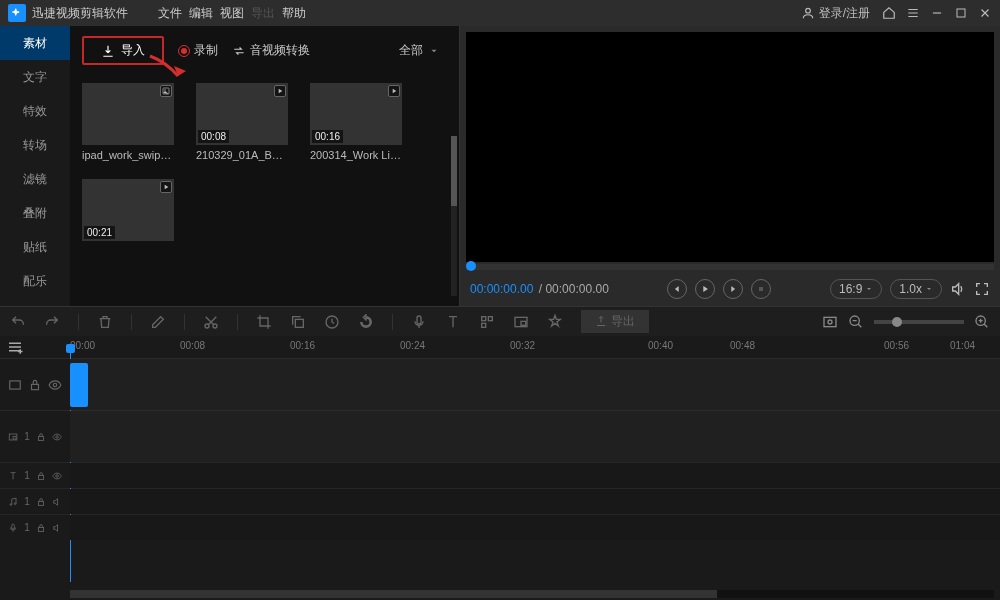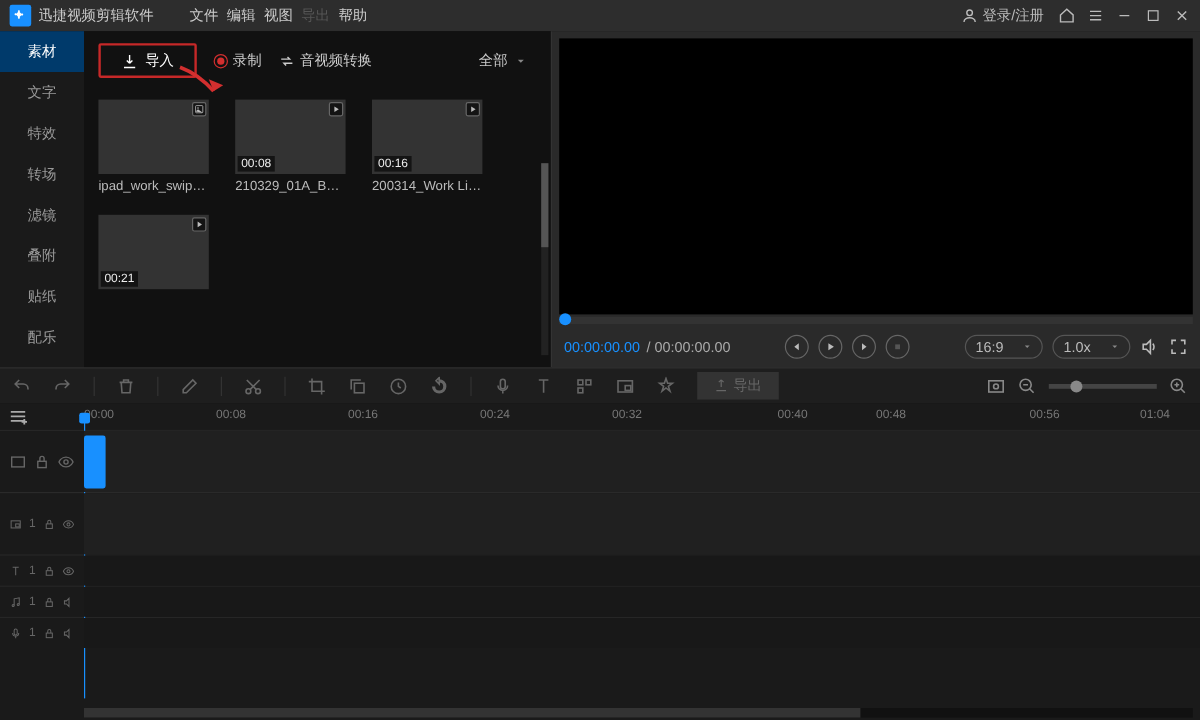--- a/index.html
+++ b/index.html
@@ -61,21 +61,21 @@
 
 .preview { flex: 1; background: #2a2a2a; display: flex; flex-direction: column; }
 .preview .video { flex: 1; margin: 6px 6px 0 6px; background: #000; }
 .preview .progress { height: 6px; margin: 2px 6px; background: #333; position: relative; }
 .preview .progress .dot { position: absolute; left: 0; top: -3px; width: 10px; height: 10px; background: #1890ff; border-radius: 50%; }
 .preview .controls { height: 34px; display: flex; align-items: center; padding: 0 10px; gap: 8px; justify-content: center; }
 .preview .time { font-size: 12px; }
 .preview .time .cur { color: #1890ff; }
 .preview .time .tot { color: #aaa; margin-left: 2px; }
 .preview .center-ctrls { margin: 0 auto; display: flex; gap: 8px; }
-.preview .pill { border: 1px solid #555; border-radius: 10px; padding: 2px 8px; display: flex; align-items: center; gap: 16px; color: #bbb; cursor: pointer; }
+.preview .pill { border: 1px solid #555; border-radius: 10px; padding: 2px 8px; display: flex; align-items: center; gap: 3px; color: #bbb; cursor: pointer; }
 .circ-btn { width: 20px; height: 20px; border: 1px solid #666; border-radius: 50%; display: flex; align-items: center; justify-content: center; cursor: pointer; }
 
 
 .toolrow { height: 30px; background: #1e1e1e; border-top: 1px solid #333; display: flex; align-items: center; padding: 0 10px; gap: 18px; }
 .toolrow .ico { color: #666; cursor: pointer; display: inline-flex; }
 .toolrow .sep { width: 1px; height: 16px; background: #333; }
 .toolrow .export-btn { background: #333; padding: 3px 14px; color: #666; cursor: pointer; }
 .toolrow .right { margin-left: auto; display: flex; align-items: center; gap: 10px; }
 .zoom-slider { width: 90px; height: 4px; background: #444; position: relative; }
 .zoom-slider .knob { position: absolute; left: 18px; top: -3px; width: 10px; height: 10px; border-radius: 50%; background: #888; }
@@ -442,21 +442,21 @@
           <path d="M19 15v6m-3-3h6" stroke-width="2"></path>
         </svg>
       </span>
     <span class="tick" style="left:70px">00:00</span>
     <span class="tick" style="left:180px">00:08</span>
     <span class="tick" style="left:290px">00:16</span>
     <span class="tick" style="left:400px">00:24</span>
     <span class="tick" style="left:510px">00:32</span>
     <span class="tick" style="left:648px">00:40</span>
     <span class="tick" style="left:730px">00:48</span>
-    <span class="tick" style="left:858px">00:56</span>
+    <span class="tick" style="left:884px">00:56</span>
     <span class="tick" style="left:950px">01:04</span>
   </div>
   <div class="playhead"></div>
 
   <div class="track high">
     <div class="track-head">
       <svg viewBox="0 0 24 24" fill="none" stroke="#666" stroke-width="2">
           <rect x="3" y="5" width="18" height="14"></rect>
         </svg>
       <svg viewBox="0 0 24 24" fill="none" stroke="#666" stroke-width="2" width="12" height="12">

